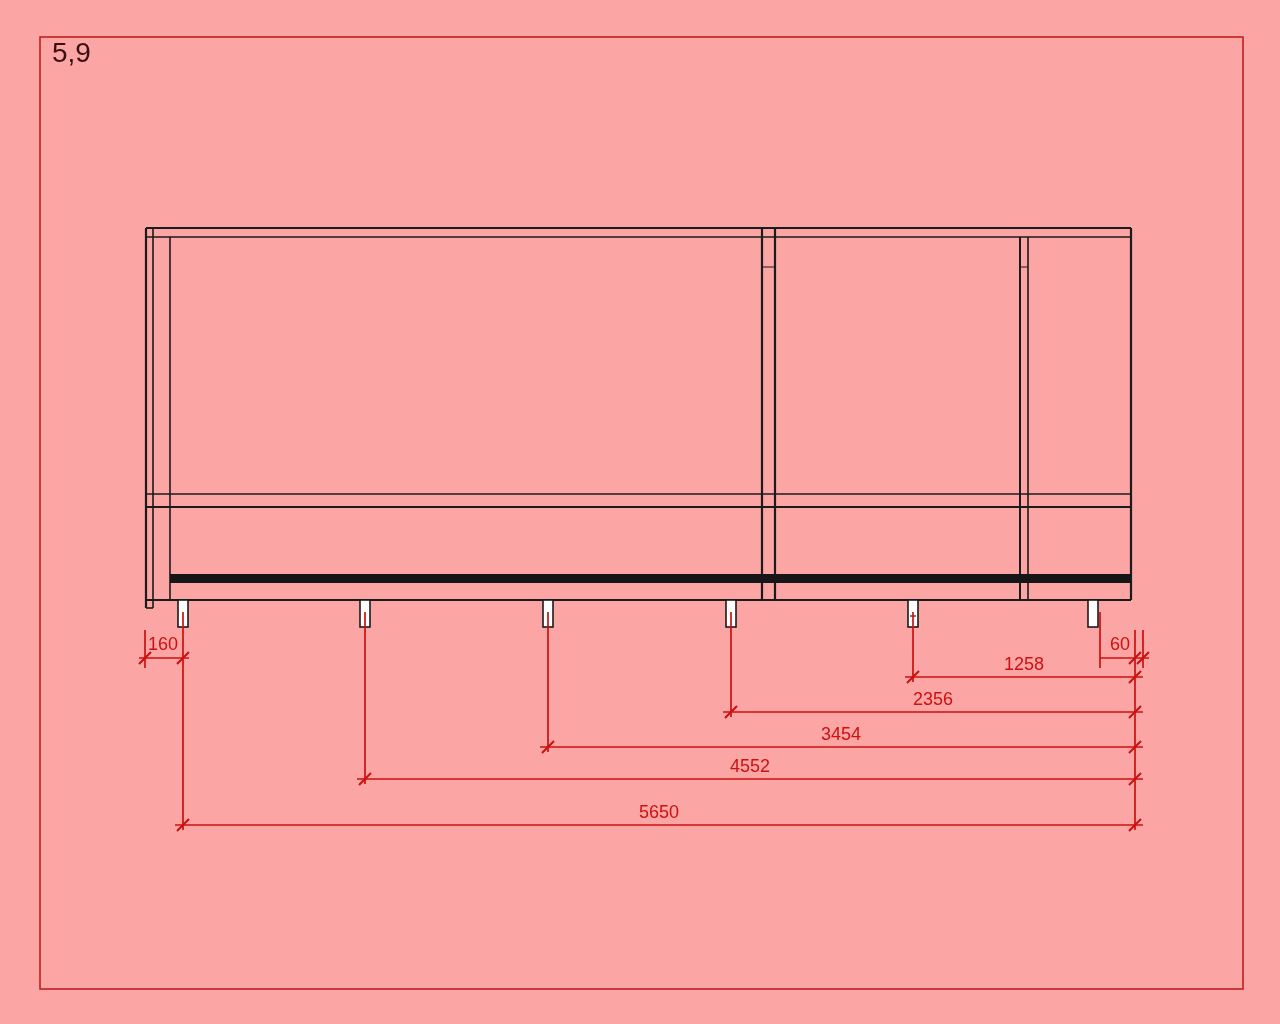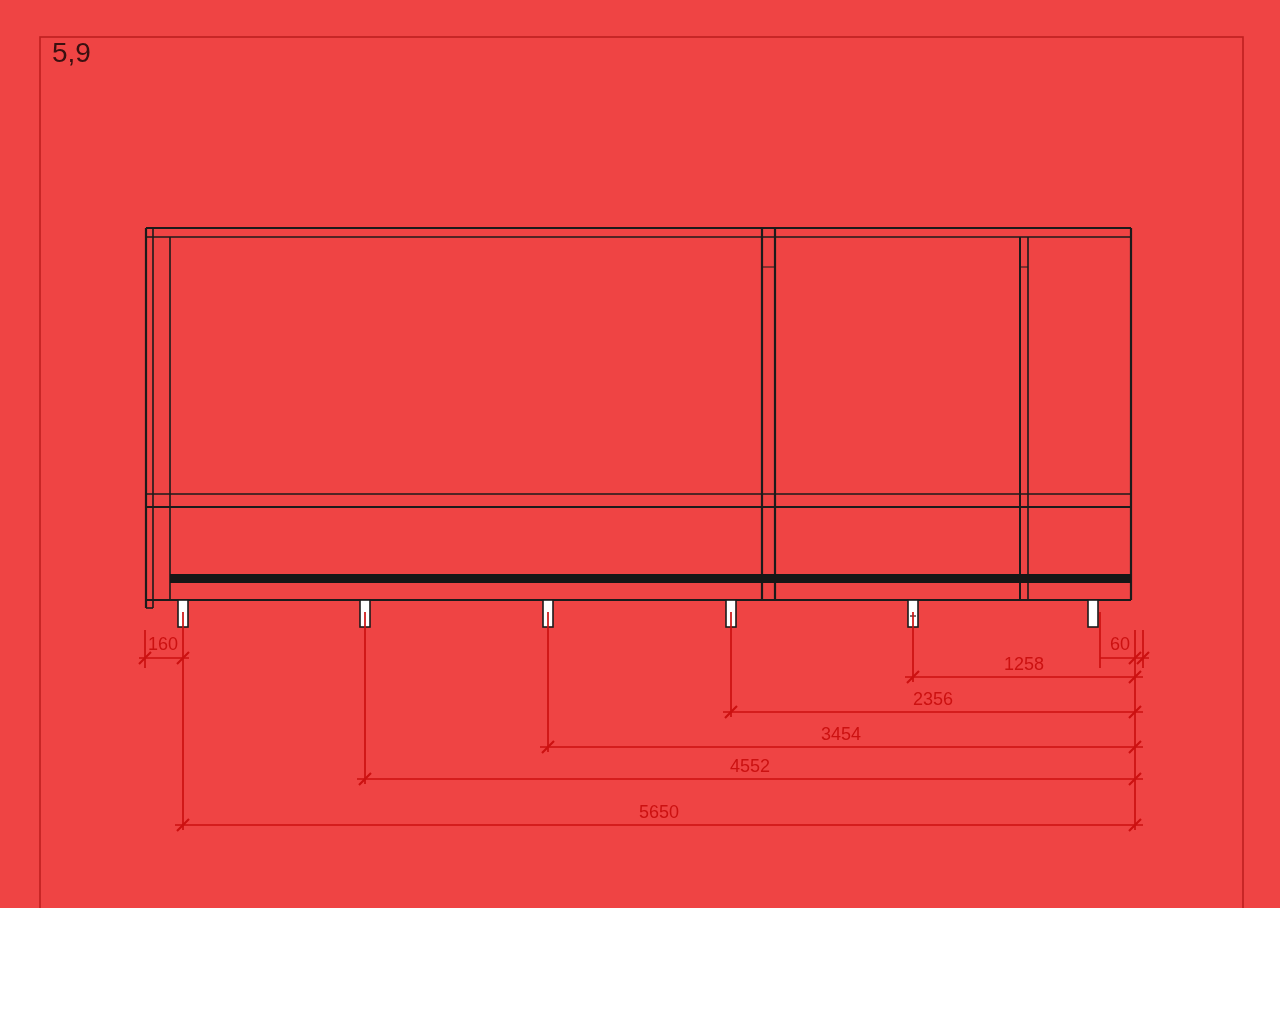--- a/index.html
+++ b/index.html
@@ -3,22 +3,22 @@
 <meta charset="utf-8">
 <style>
   html, body {
     margin: 0;
     padding: 0;
     background: #ffffff;
   }
   .sheet {
     position: relative;
     width: 1280px;
-    height: 908px;
-    background: #ef4444;
+    height: 1024px;
+    background: #fca5a5;
     overflow: hidden;
   }
   .sheet svg {
     position: absolute;
     left: 0;
     top: 0;
   }
   .dim-text {
     font-family: "Liberation Sans", sans-serif;
     font-size: 18px;

